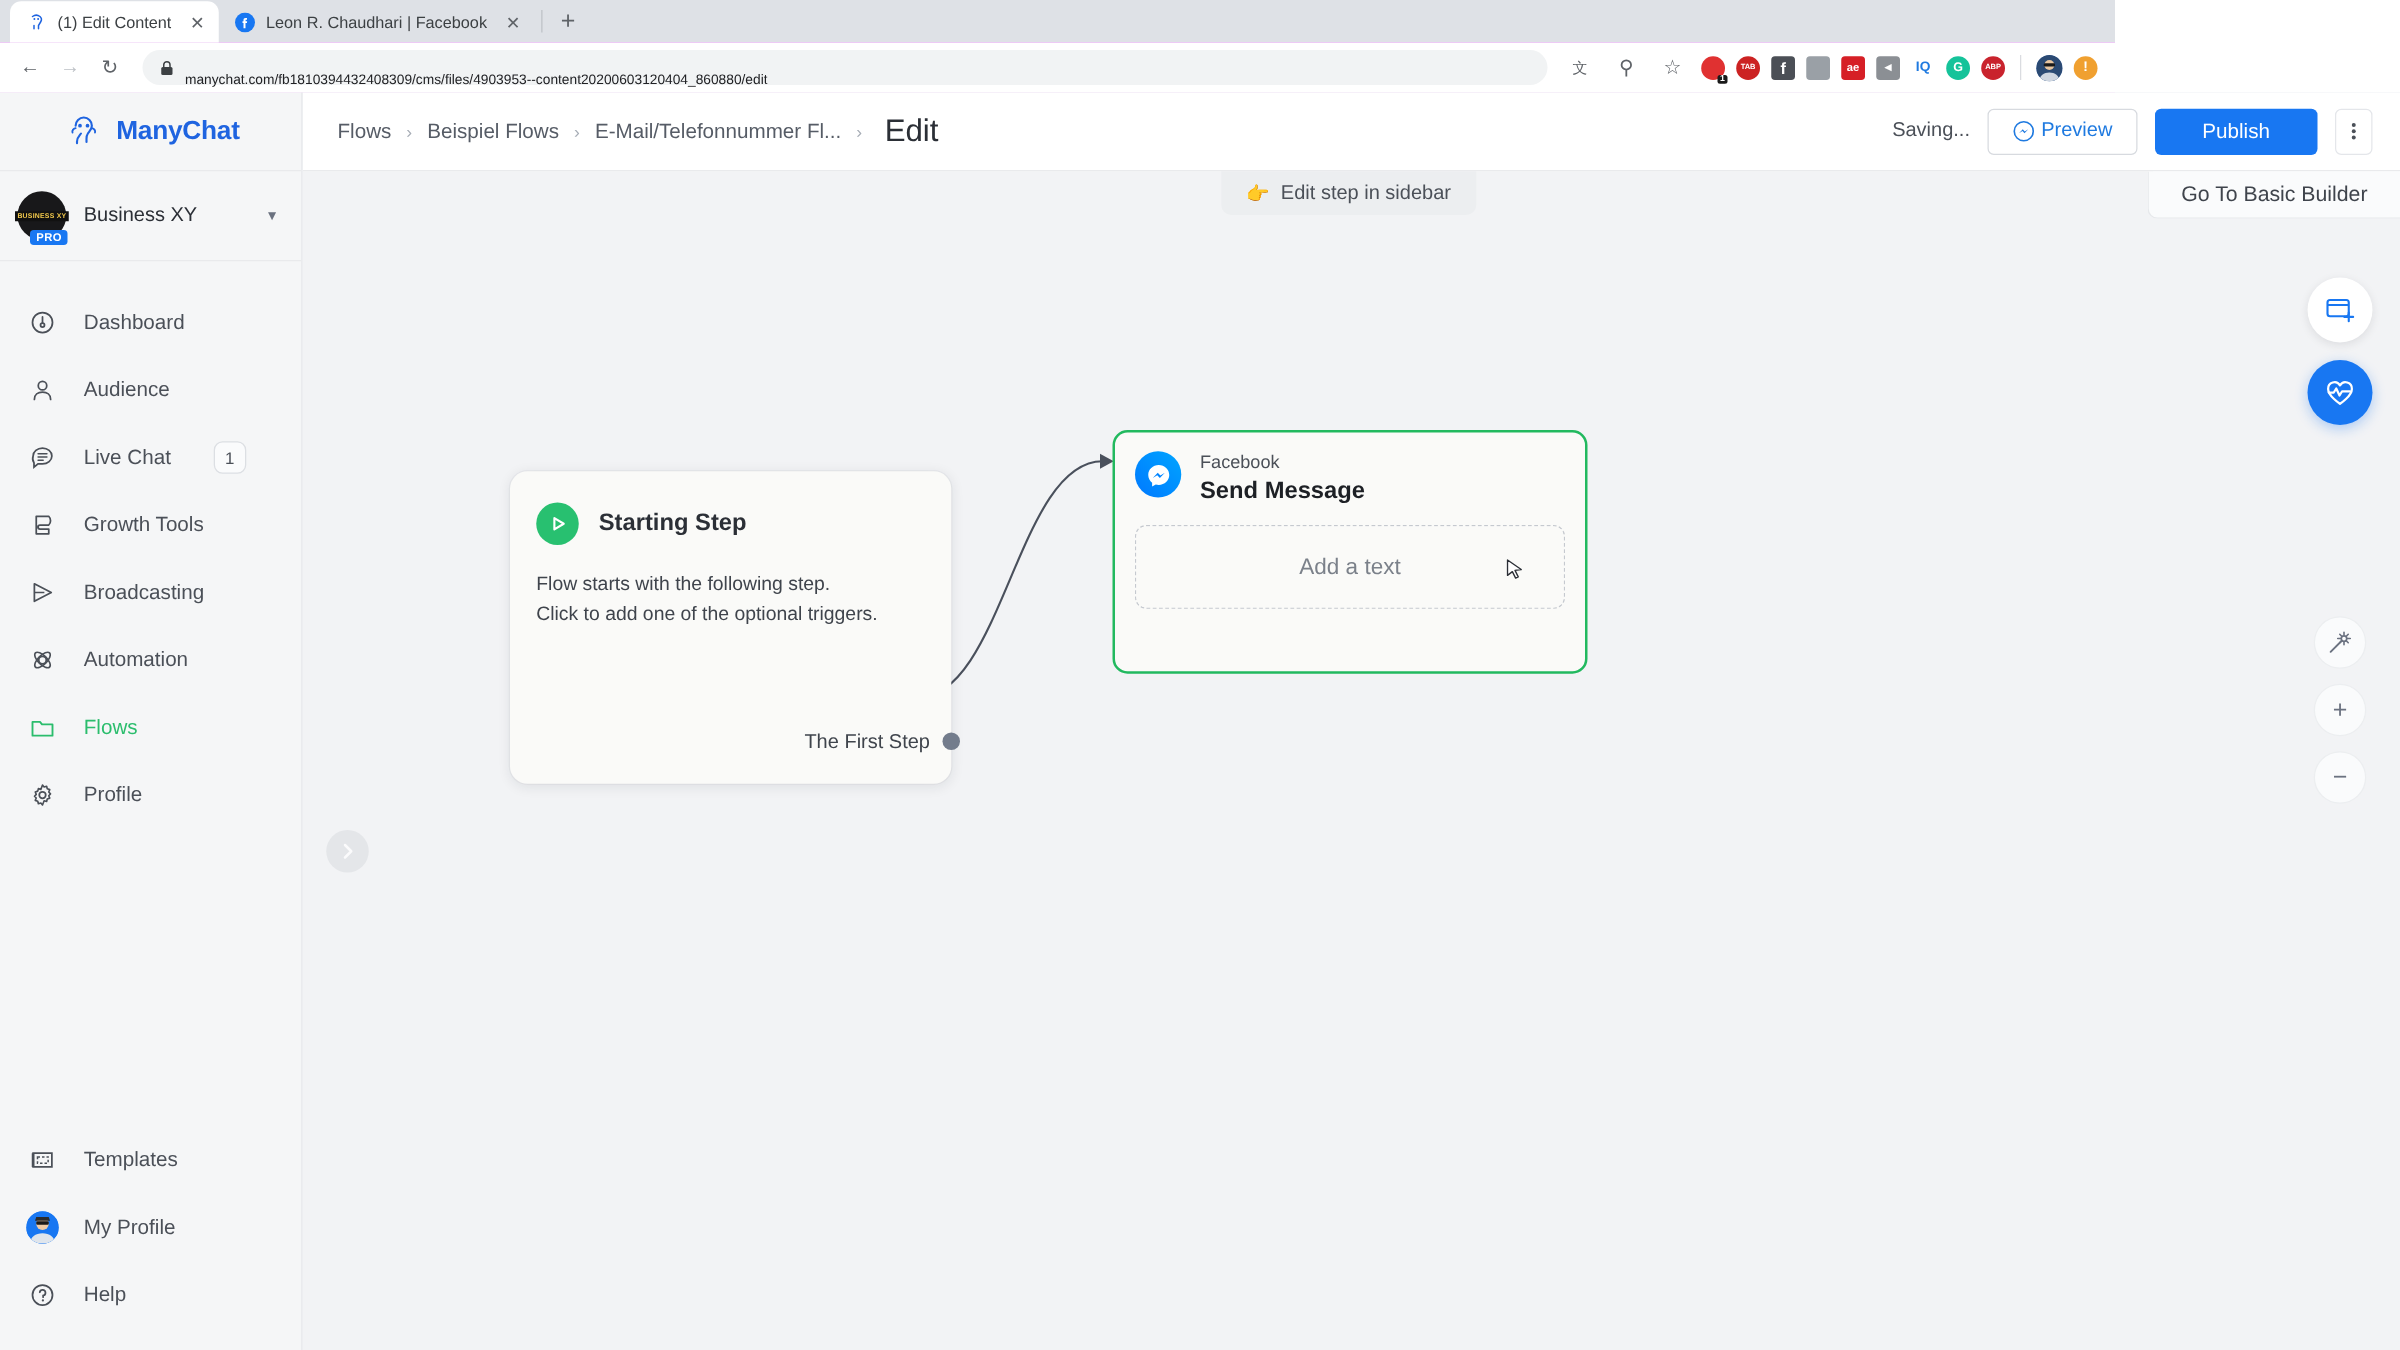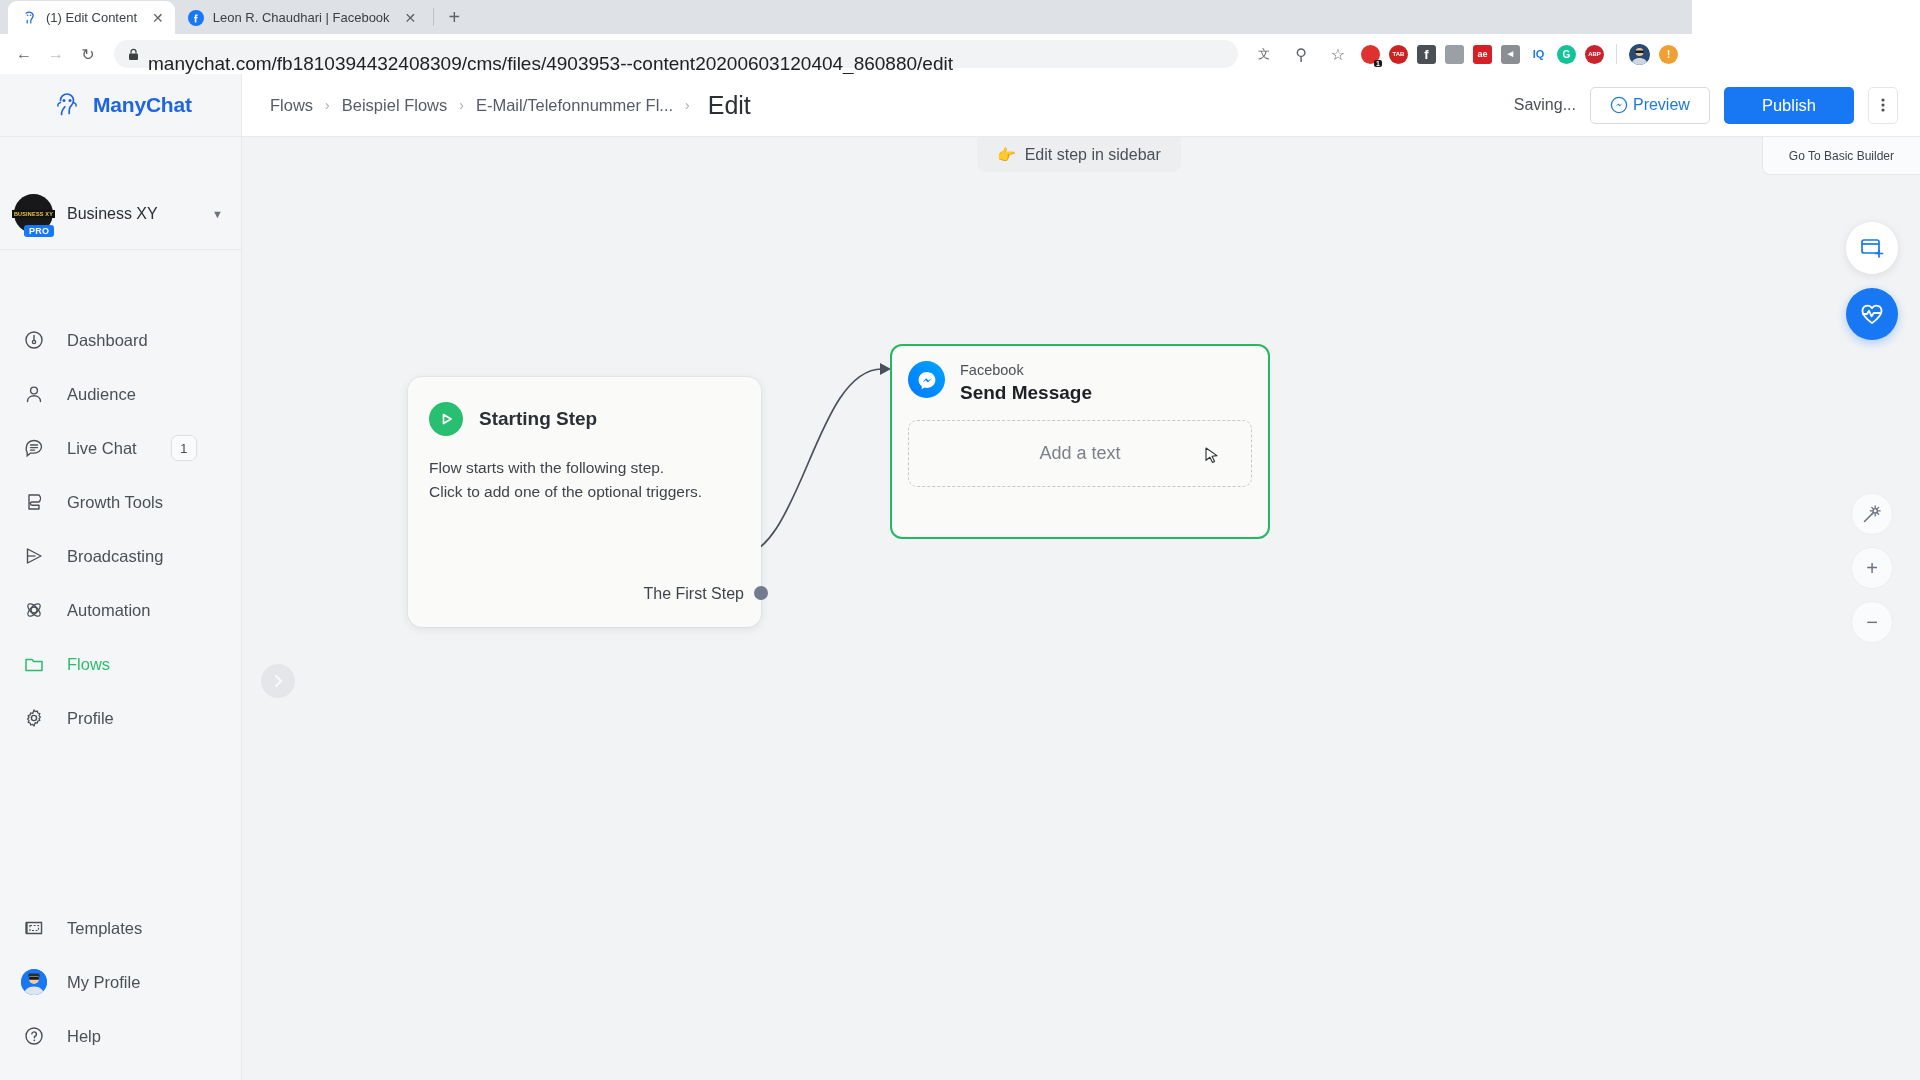--- a/index.html
+++ b/index.html
@@ -39,36 +39,36 @@
     width: 28px; height: 28px; display: flex; align-items: center; justify-content: center;
     color: #5f6368; font-size: 16px; border-radius: 50%;
   }
   .nav-btn.disabled { color: #bdc1c6; }
   .omnibox {
     flex: 1; height: 28px; background: #f1f3f4; border-radius: 14px;
     display: flex; align-items: center; padding: 0 14px; gap: 9px;
     margin: 0 8px; min-width: 0;
   }
   .omnibox-text {
-    font-size: 19px; color: #202124; white-space: nowrap;
+    font-size: 11px; color: #202124; white-space: nowrap;
     overflow: hidden; text-overflow: ellipsis; margin-top: 20px;
   }
   .ext-tray { display: flex; align-items: center; gap: 9px; padding-right: 4px; }
   .ext-icon { width: 19px; height: 19px; display:flex; align-items:center; justify-content:center;
               border-radius: 3px; font-size: 9px; font-weight: bold; color: #fff; position: relative; }
   .ext-sep { width: 1px; height: 20px; background: #dadce0; margin: 0 3px; }
 
   
   .app { width: 1920px; height: 1007px; display: flex; position: relative; background: #f2f3f5; }
 
   
   .sidebar {
     width: 242px; height: 100%; background: #f5f6f7;
     border-right: 1px solid #e6e8eb; display: flex; flex-direction: column;
-    flex: 0 0 242px; position: relative; z-index: 5; gap: 41px;
+    flex: 0 0 242px; position: relative; z-index: 5;
   }
   .brand {
     height: 63px; display: flex; align-items: center; gap: 11px;
     padding-left: 52px; border-bottom: 1px solid #e9eaec;
   }
   .brand-name { font-size: 21px; font-weight: bold; color: #1f64e0; letter-spacing: -0.2px; }
 
   .workspace {
     height: 72px; display: flex; align-items: center; padding: 0 18px 0 14px;
     border-bottom: 1px solid #e9eaec; gap: 14px;
@@ -133,21 +133,21 @@
   }
   .btn-kebab {
     width: 30px; height: 37px; border: 1px solid #e4e6ea; border-radius: 5px; background: #fff;
     display: flex; align-items: center; justify-content: center; color: #4b5058;
   }
 
   .basic-builder-tab {
     position: absolute; top: 63px; right: 0; background: #fafbfc;
     border: 1px solid #e6e8eb; border-top: none; border-right: none;
     border-radius: 0 0 0 8px; height: 38px; padding: 0 26px;
-    display: flex; align-items: center; font-size: 12px; color: #3f444c; z-index: 6;
+    display: flex; align-items: center; font-size: 17px; color: #3f444c; z-index: 6;
   }
 
   .edit-tooltip {
     position: absolute; top: 63px; left: 735px;
     background: #eceef0; border-radius: 0 0 8px 8px;
     height: 35px; padding: 0 20px; display: flex; align-items: center; gap: 9px;
     font-size: 16px; color: #4b5058; z-index: 6;
   }
 
   .canvas-area { position: absolute; inset: 63px 0 0 0; overflow: hidden; }

